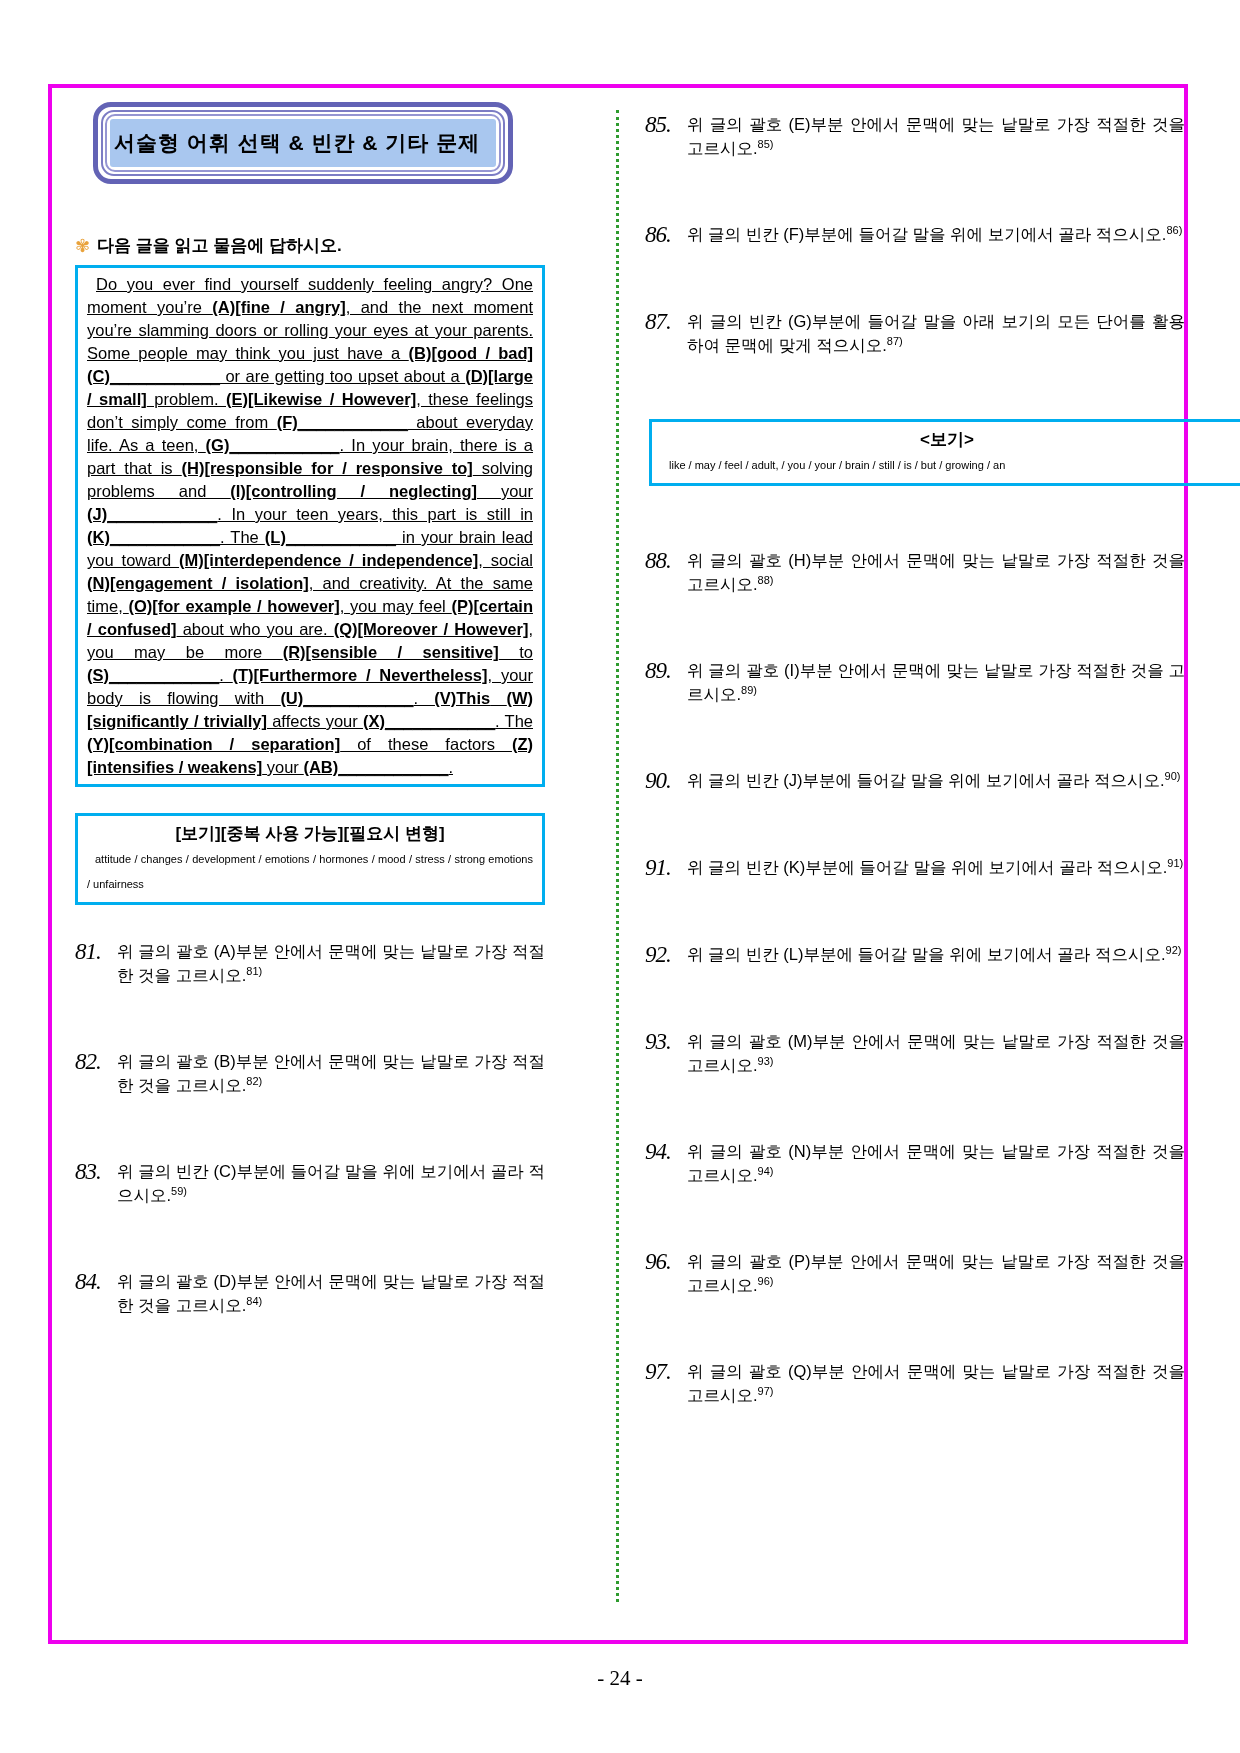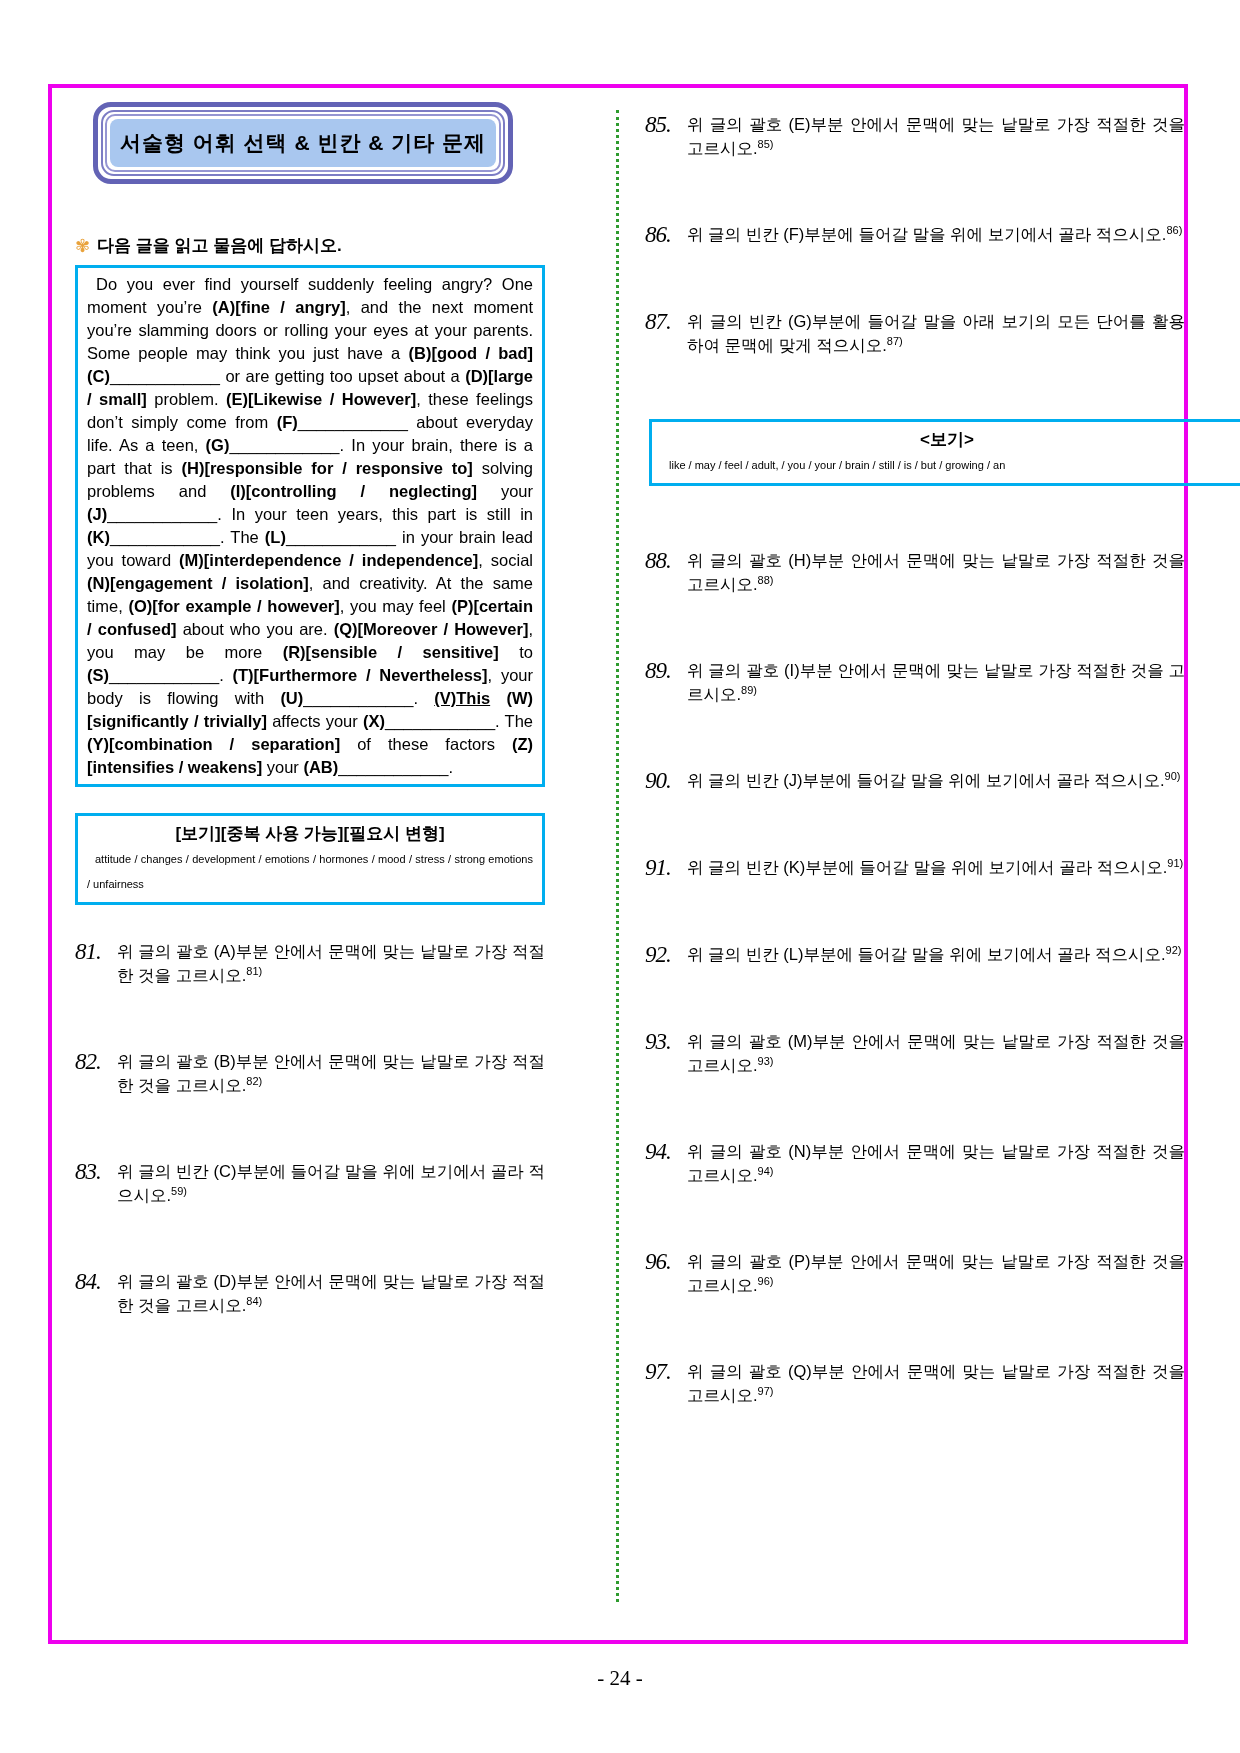--- a/index.html
+++ b/index.html
@@ -23,28 +23,28 @@
   .col-right { position:absolute; left:593px; top:4px; width:540px; padding-top:20px; }
 
   
   .title-box {
     margin:10px 0 0 18px; width:420px;
     border:5px solid #6363B5; border-radius:18px; padding:3px; background:#fff;
   }
   .tb2 { border:2px solid #7C7CC4; border-radius:13px; padding:2px; }
   .tb3 { border:2px solid #9595D2; border-radius:10px; padding:3px; }
   .tb-inner {
-    background:#A9C7EF; border-radius:8px; text-align:center;
+    background:#A9C7EF; border-radius:3px; text-align:left;
     padding:10px 4px; font-weight:bold; font-size:21px; letter-spacing:1px;
   }
 
   .instruction { margin-top:50px; font-size:17px; font-weight:bold; display:flex; align-items:center; gap:7px; }
   .flower { color:#E9A23B; font-size:18px; font-weight:normal; }
 
-  .passage-box { margin-top:8px; border:3px solid #00AEEF; padding:5px 9px; }
+  .passage-box { margin-top:8px; border:3px solid #00AEEF; padding:5px 9px;text-decoration:underline; }
   .passage { margin:0; font-size:16.5px; line-height:23px; text-align:justify; text-indent:9px; }
   .passage .b { font-weight:bold; }
   .passage .u { text-decoration:underline; }
 
   .bank-box { margin-top:26px; border:3px solid #00AEEF; padding:5px 9px; }
   .bank-header { text-align:center; font-weight:bold; font-size:17px; line-height:26px; }
   .bank-words  { font-size:11px; line-height:25px; text-align:justify; text-indent:8px; }
 
   #q-left { margin-top:34px; }
   .question { display:flex; margin-bottom:62px; }

